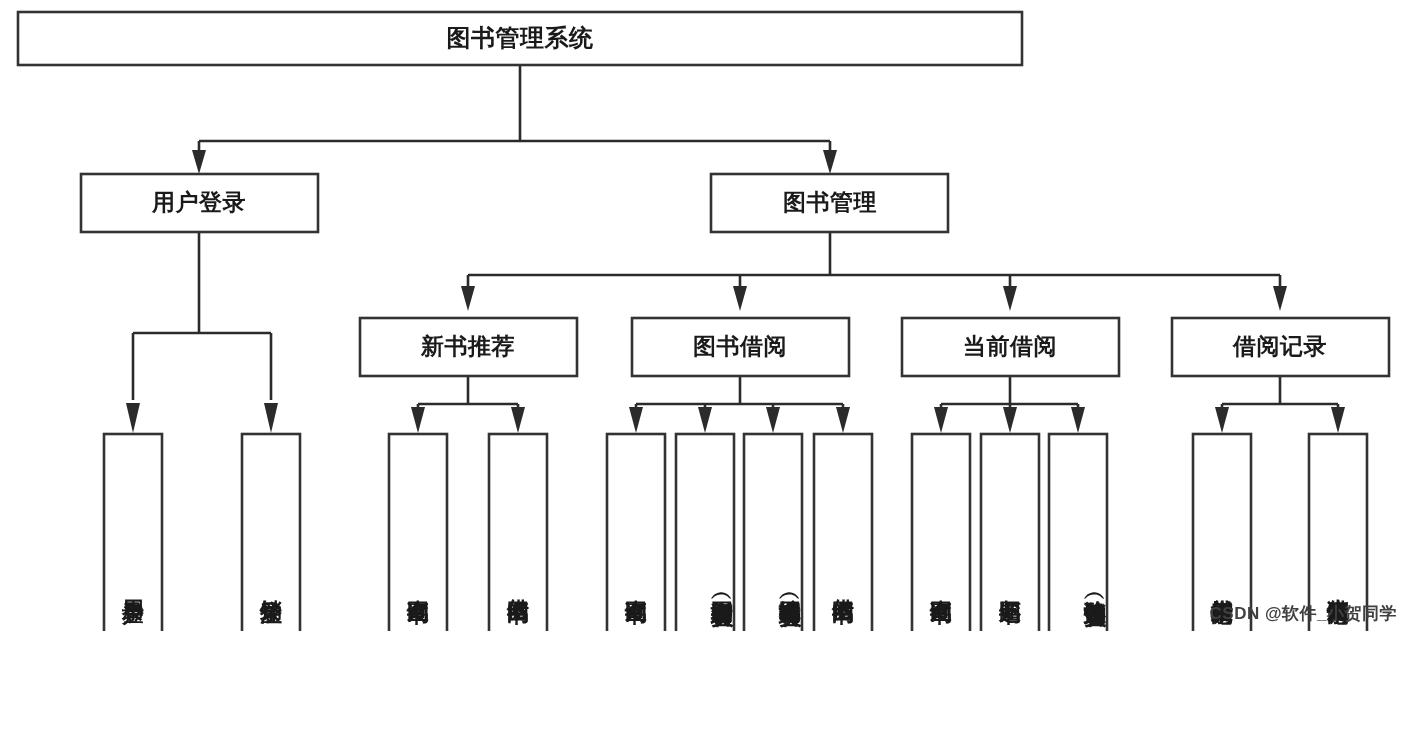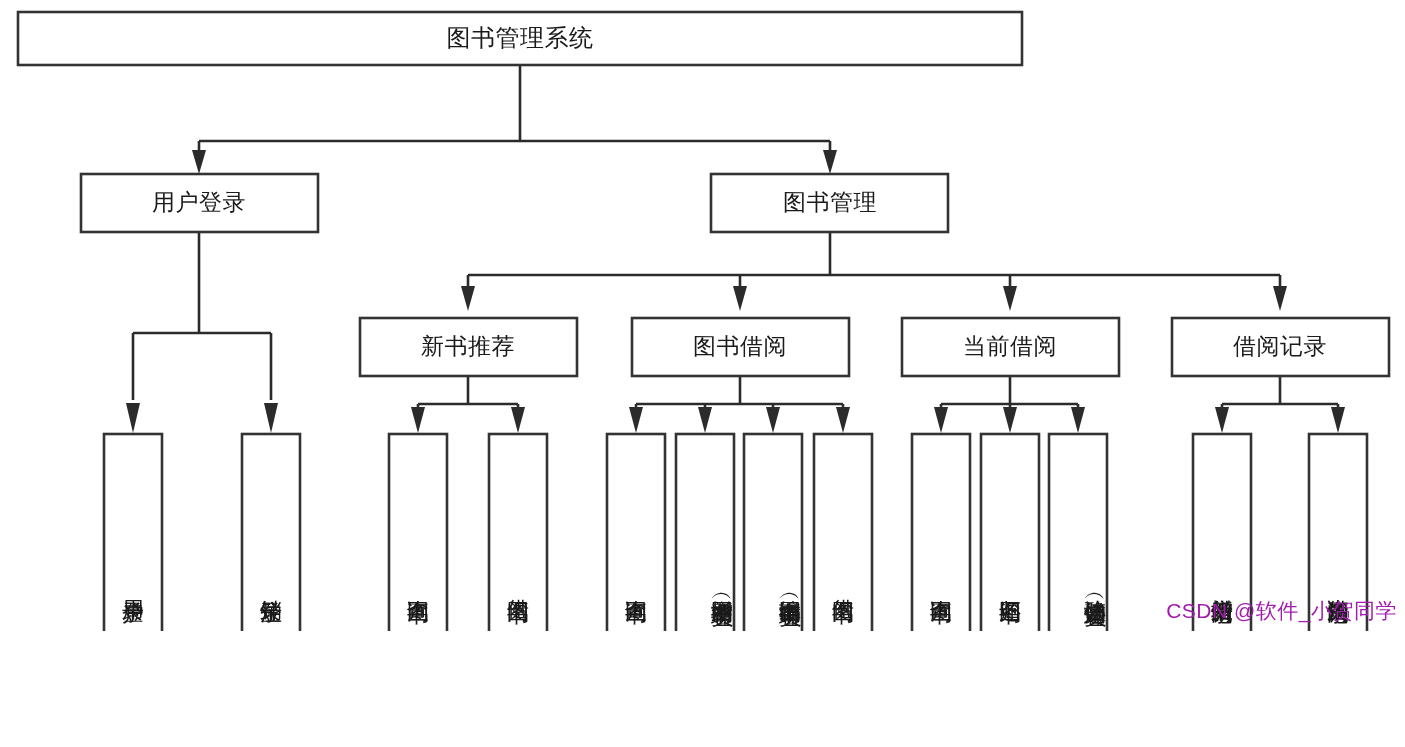--- a/index.html
+++ b/index.html
@@ -10,20 +10,21 @@
   }
   body {
     font-family: "Liberation Sans", "DejaVu Sans", sans-serif;
   }
   #diagram-root {
     position: relative;
     width: 1405px;
     height: 631px;
     background: #ffffff;
     overflow: hidden;
+    font-weight: bold;
   }
   svg.diagram-canvas {
     position: absolute;
     top: 0;
     left: 0;
     width: 1405px;
     height: 747px;
     display: block;
   }
   .node-box {
@@ -67,22 +68,22 @@
     align-items: center;
     justify-content: center;
     pointer-events: none;
     letter-spacing: 1px;
   }
   .watermark {
     position: absolute;
     right: 8px;
     bottom: 6px;
     font-family: "Liberation Sans", "DejaVu Sans", sans-serif;
-    font-size: 21px;
-    color: #a21caf;
+    font-size: 17px;
+    color: #404040;
     white-space: nowrap;
     letter-spacing: 0.5px;
   }
 </style>
 </head>
 <body>
 
 <div id="diagram-root">
 
   <svg class="diagram-canvas" viewBox="0 0 1405 747">

